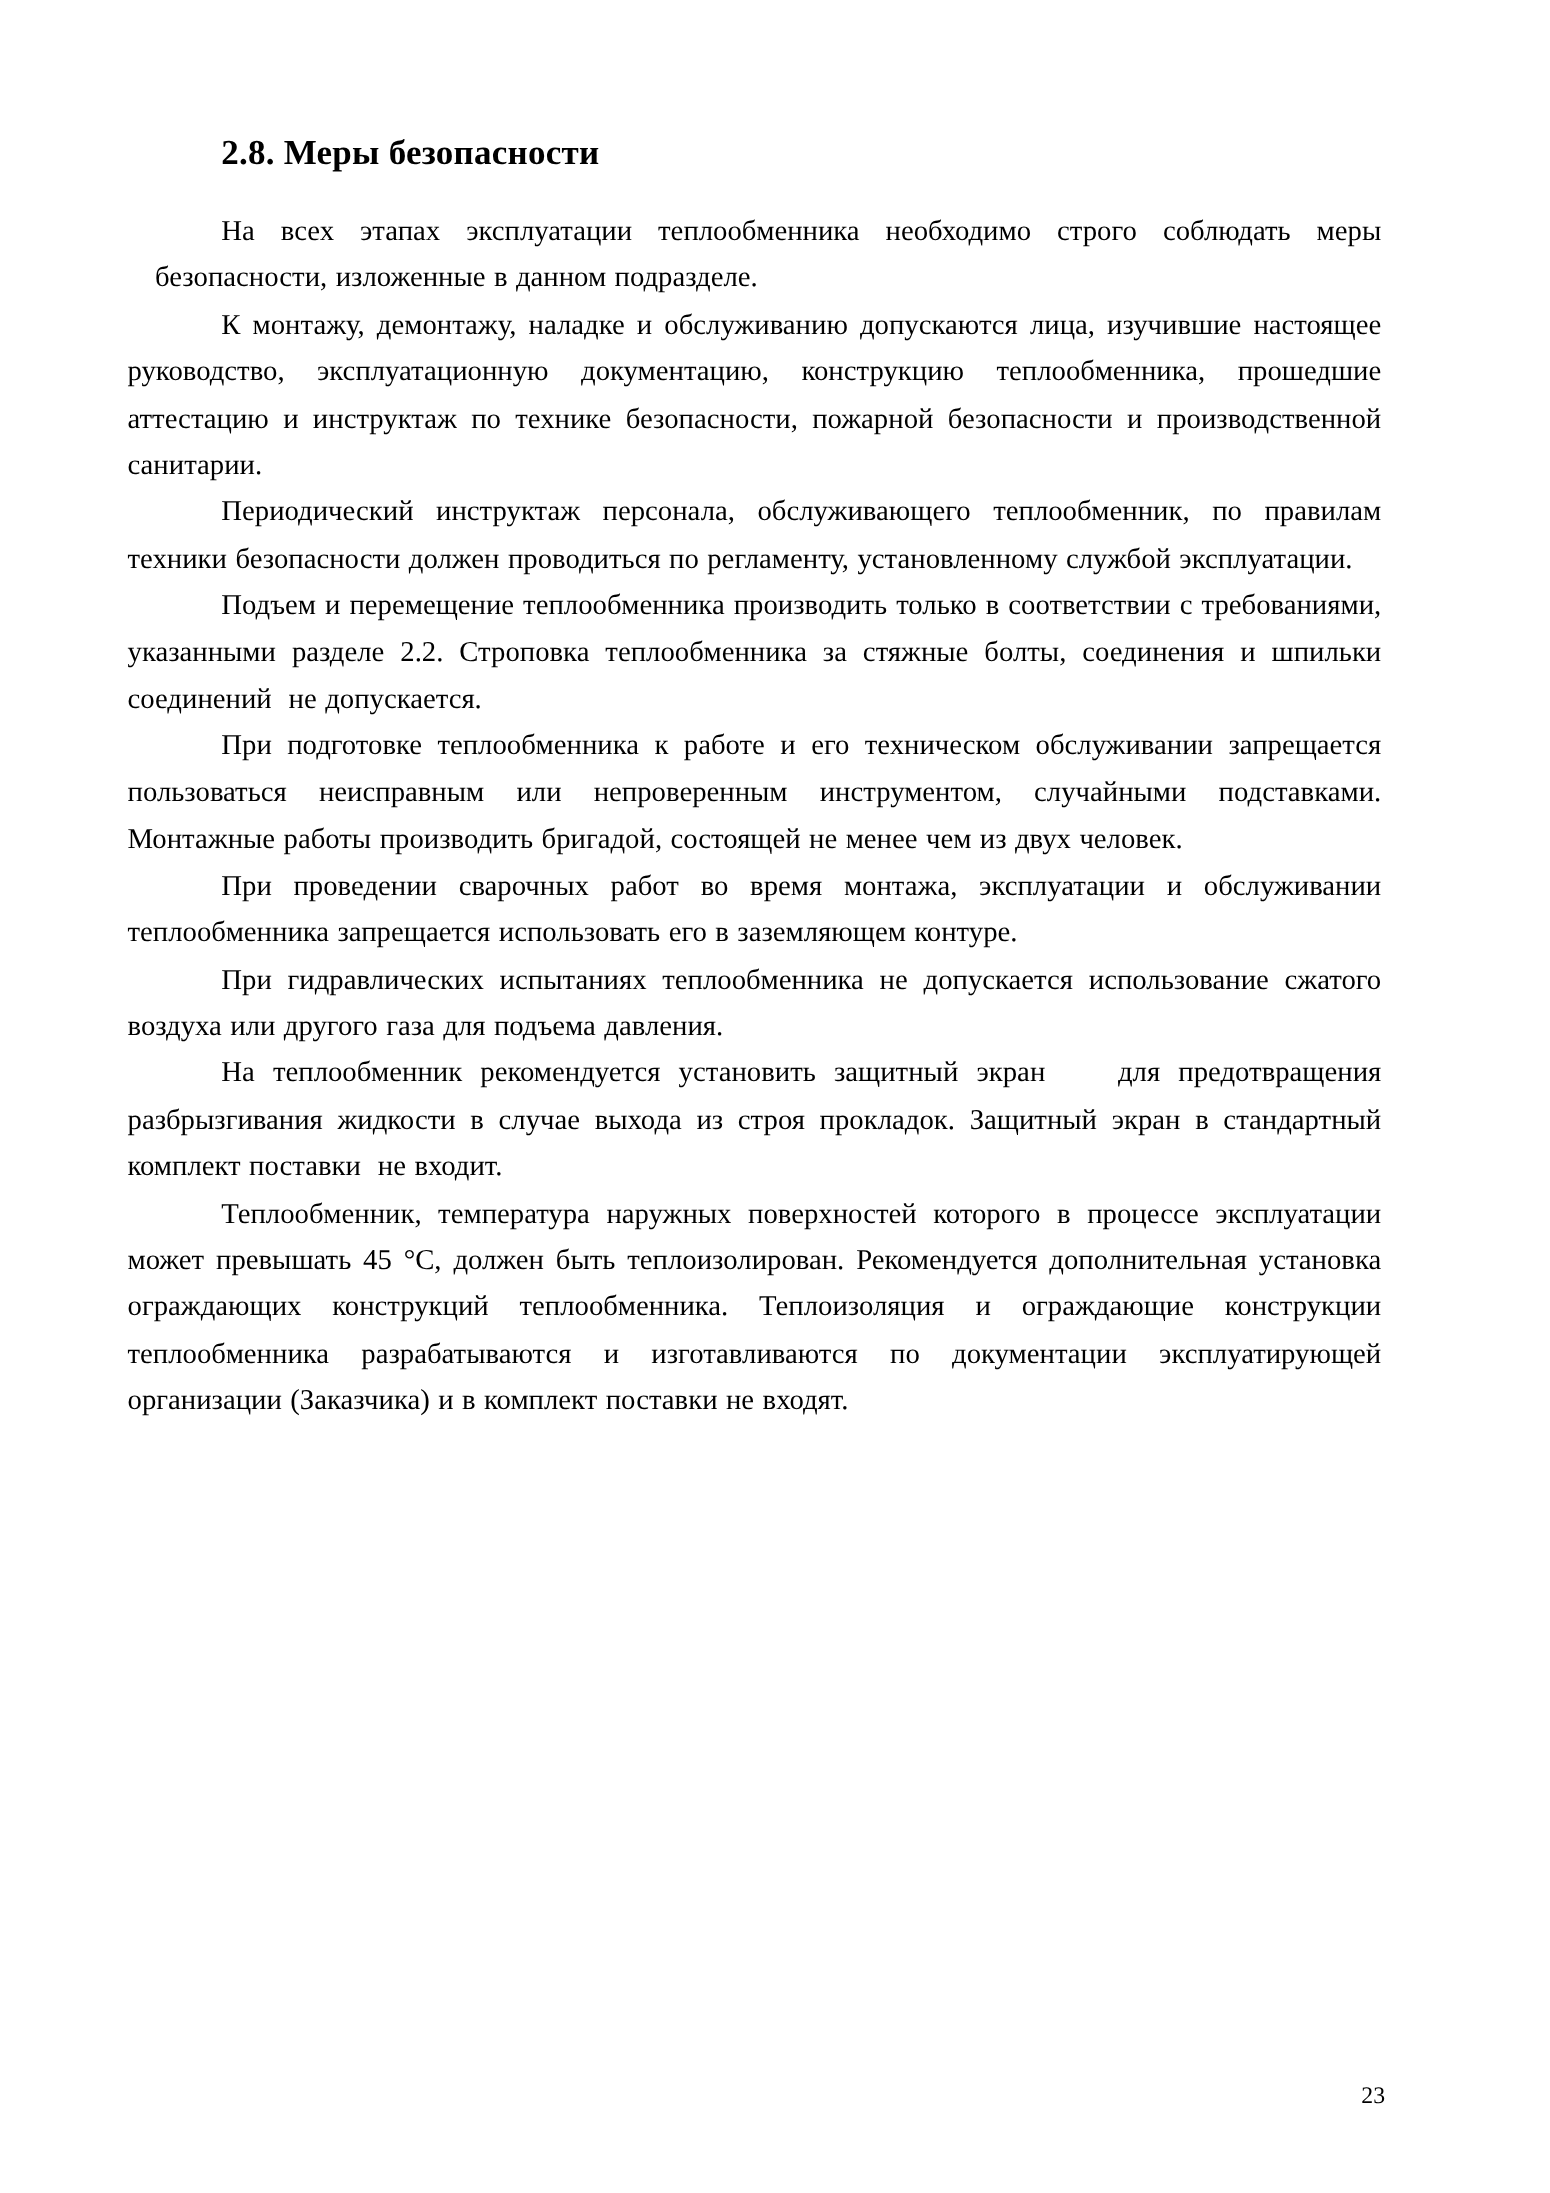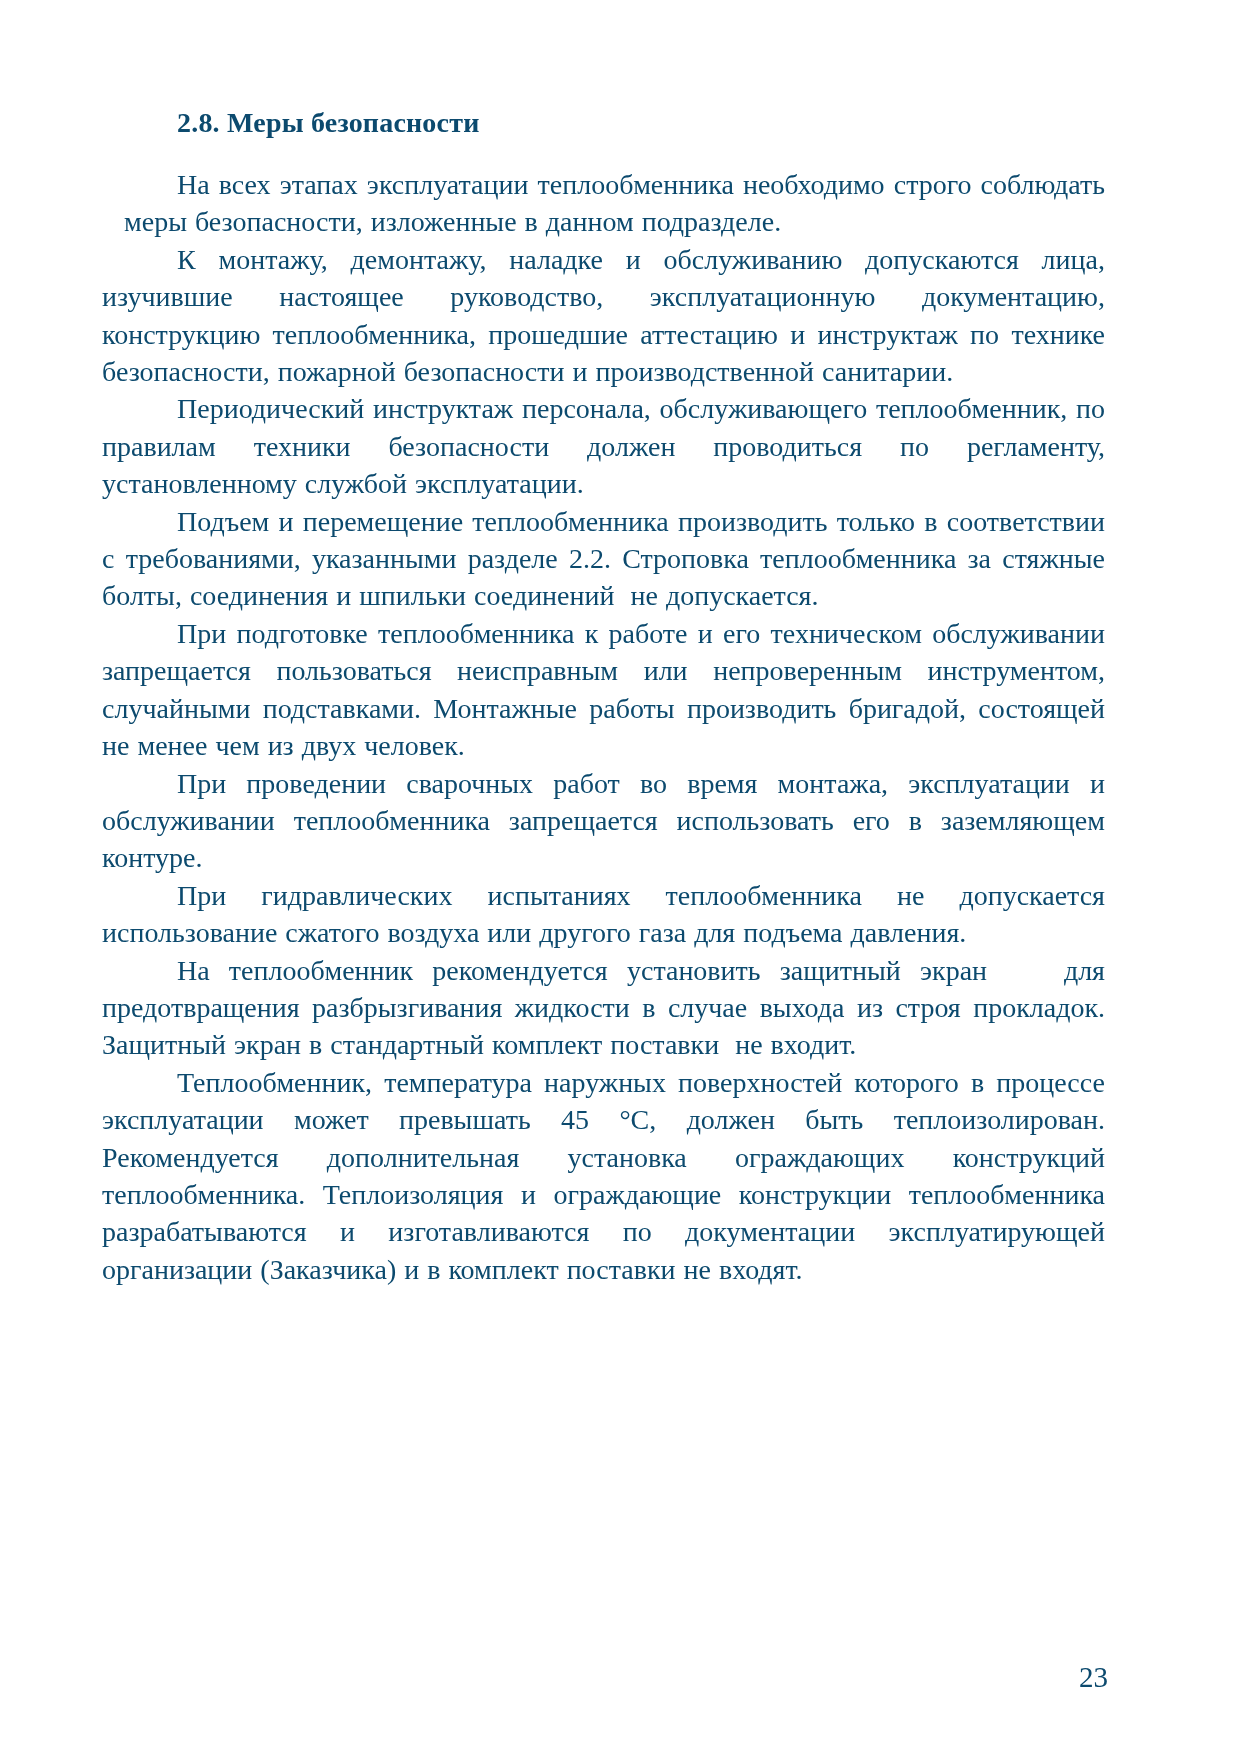--- a/index.html
+++ b/index.html
@@ -7,52 +7,52 @@
     padding: 0;
     background: #ffffff;
   }
   .page {
     position: relative;
     width: 1136px;
     height: 1754px;
     background: #ffffff;
     overflow: hidden;
     font-family: "Liberation Serif", "DejaVu Serif", serif;
-    color: #0c4a6e;
+    color: #000000;
   }
   .content {
     position: absolute;
     left: 102px;
     top: 0;
     width: 1003px;
   }
   .doc-title {
     font-size: 28px;
     font-weight: bold;
     line-height: 34px;
     margin: 106px 0 26px 75px;
     letter-spacing: 0.2px;
   }
   p.body-par {
     margin: 0;
-    font-size: 28px;
+    font-size: 23px;
     line-height: 37.4px;
     text-align: justify;
     text-indent: 75px;
     word-spacing: 1px;
   }
   p.hang {
     margin-left: 22px;
     text-indent: 53px;
   }
   .page-num {
     position: absolute;
     top: 1662px;
     right: 28px;
-    font-size: 29px;
+    font-size: 19px;
     line-height: 30px;
   }
 </style>
 </head>
 <body>
 
 <div class="page">
   <div class="content">
     <h1 class="doc-title">2.8. Меры безопасности</h1>
 

